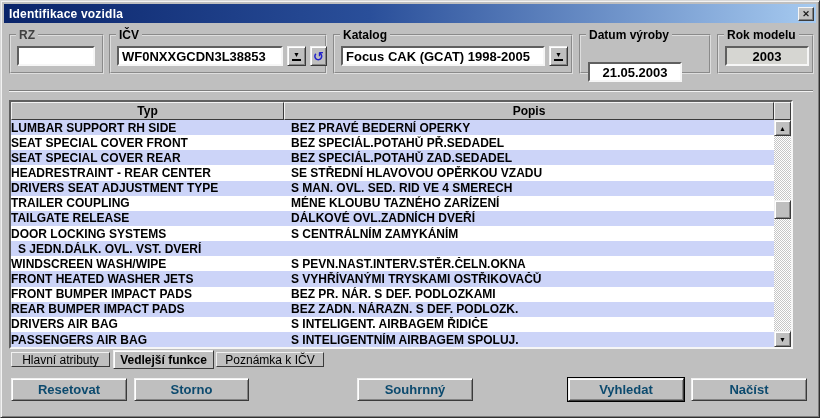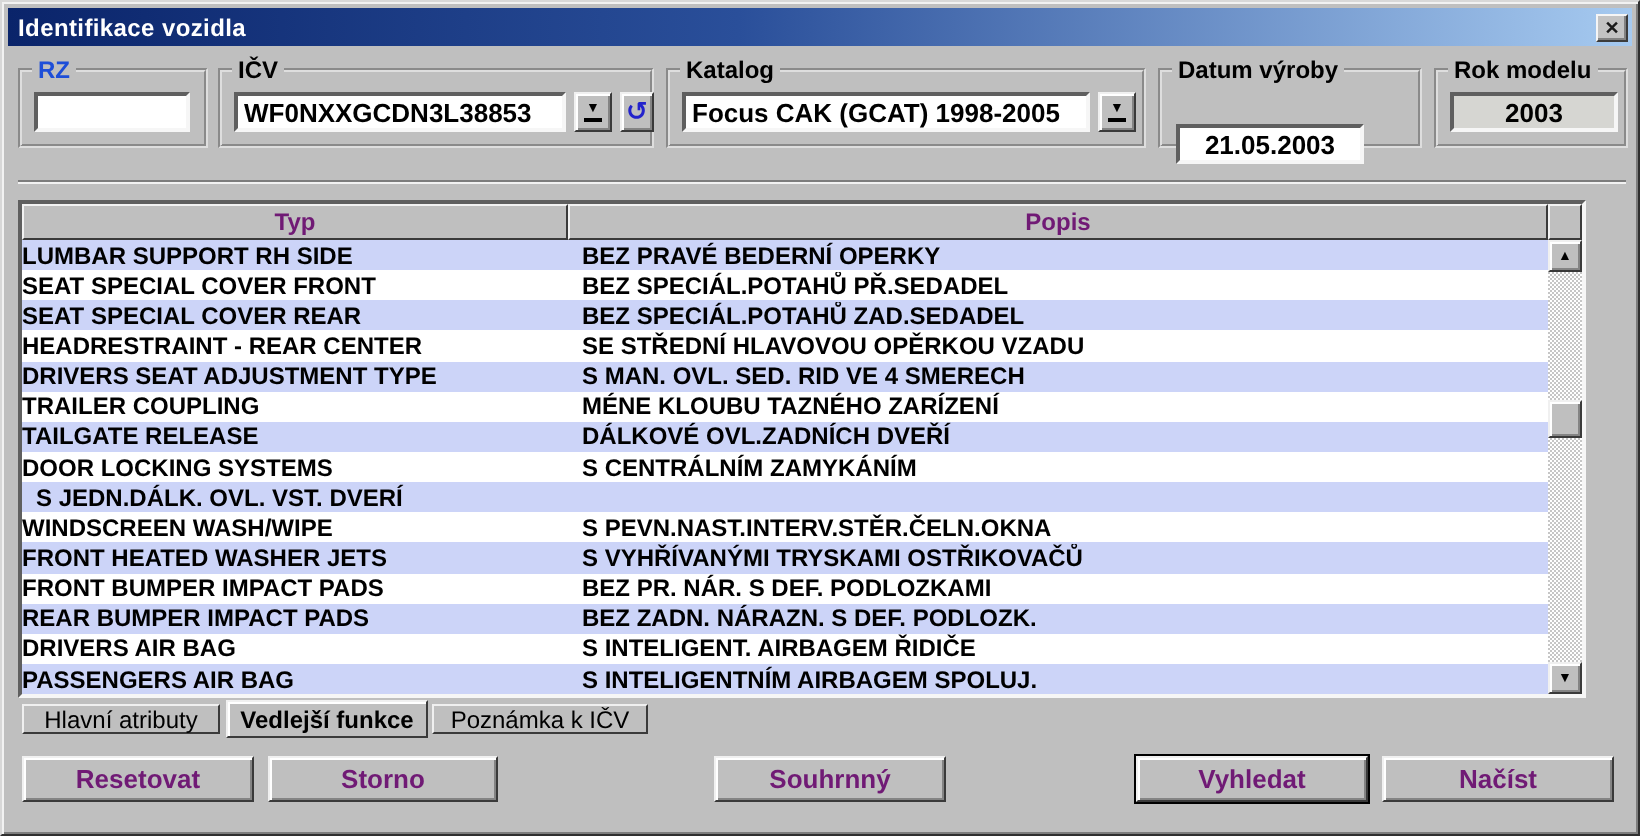--- a/index.html
+++ b/index.html
@@ -29,21 +29,21 @@
 
   
   .group {
     position:absolute; top:33px; height:40px;
     border:2px groove #dedede;
   }
   .group > .glabel {
     position:absolute; top:-8px; left:5px; background:#bfbfbf; padding:0 3px;
     font-size:12px; font-weight:bold; color:#000; white-space:nowrap;
   }
-  .group.disabled > .glabel { color:#1d4ed8; }
+  .group.disabled > .glabel { color:#404040; }
   .tb {
     position:absolute; top:10px; height:20px; background:#fff;
     border:2px solid; border-color:#5f5f5f #f6f6f6 #f6f6f6 #5f5f5f;
     font-family:"Liberation Sans", sans-serif;
     font-size:13px; font-weight:bold; color:#000; padding:0 3px; width:100%;
   }
   .tb.center { text-align:center; }
   .tb.disabled { background:#d6d6d2; }
   .mini-btn {
     position:absolute; top:10px; width:19px; height:20px; background:#bfbfbf;
@@ -64,21 +64,21 @@
   
   .table {
     position:absolute; left:8px; top:99px; width:784px; height:249px;
     border:2px solid; border-color:#5f5f5f #f6f6f6 #f6f6f6 #5f5f5f;
     background:#fff;
   }
   .thead { position:absolute; left:0; top:0; right:0; height:18px; display:flex; }
   .hcell {
     background:#bfbfbf; border:1px solid; border-color:#f2f2f2 #3a3a3a #3a3a3a #f2f2f2;
     display:flex; align-items:center; justify-content:center;
-    font-size:12px; font-weight:bold; color:#701a75;
+    font-size:12px; font-weight:bold; color:#000000;
   }
   .hcell.typ { width:273px; }
   .hcell.popis { width:490px; }
   .hcell.stub { flex:1; }
   .tbody {
     position:absolute; left:0; top:18px; right:17px; bottom:0;
     display:flex; flex-direction:column; background:#fff; overflow:hidden;
   }
   .trow { flex:1; display:flex; align-items:center; font-size:12px; font-weight:bold; color:#000; white-space:nowrap; }
   .trow:nth-child(odd) { background:#ccd4f8; }
@@ -115,21 +115,21 @@
     font-size:12px; color:#000; cursor:default;
   }
   .tab.active { top:349px; height:19px; font-weight:bold; box-shadow: inset 1px 1px 0 #fff; }
 
   
   .btn {
     position:absolute; top:377px; height:23px; background:#bfbfbf;
     border:1px solid; border-color:#f0f0f0 #3a3a3a #3a3a3a #f0f0f0;
     box-shadow: inset 1px 1px 0 #fff, inset -1px -1px 0 #848484;
     display:flex; align-items:center; justify-content:center;
-    font-size:13px; font-weight:bold; color:#701a75; cursor:default;
+    font-size:13px; font-weight:bold; color:#0c4a6e; cursor:default;
     font-family:"Liberation Sans", sans-serif;
   }
   .btn.default { box-shadow: 0 0 0 1px #000, inset 1px 1px 0 #fff, inset -1px -1px 0 #848484; }
 </style>
 </head>
 <body>
 
 <div class="window">
 
   <div class="titlebar">

